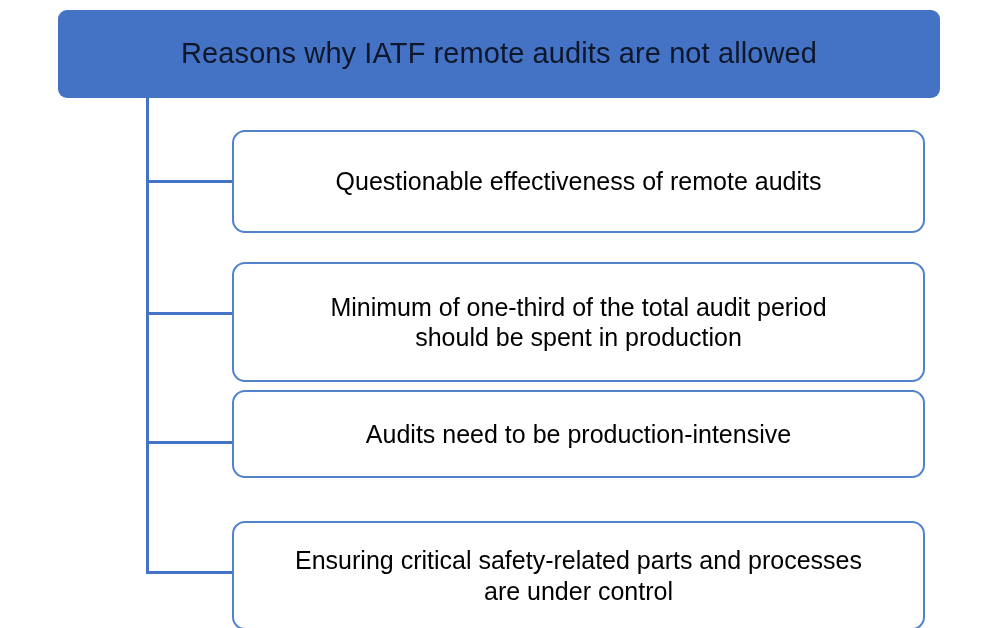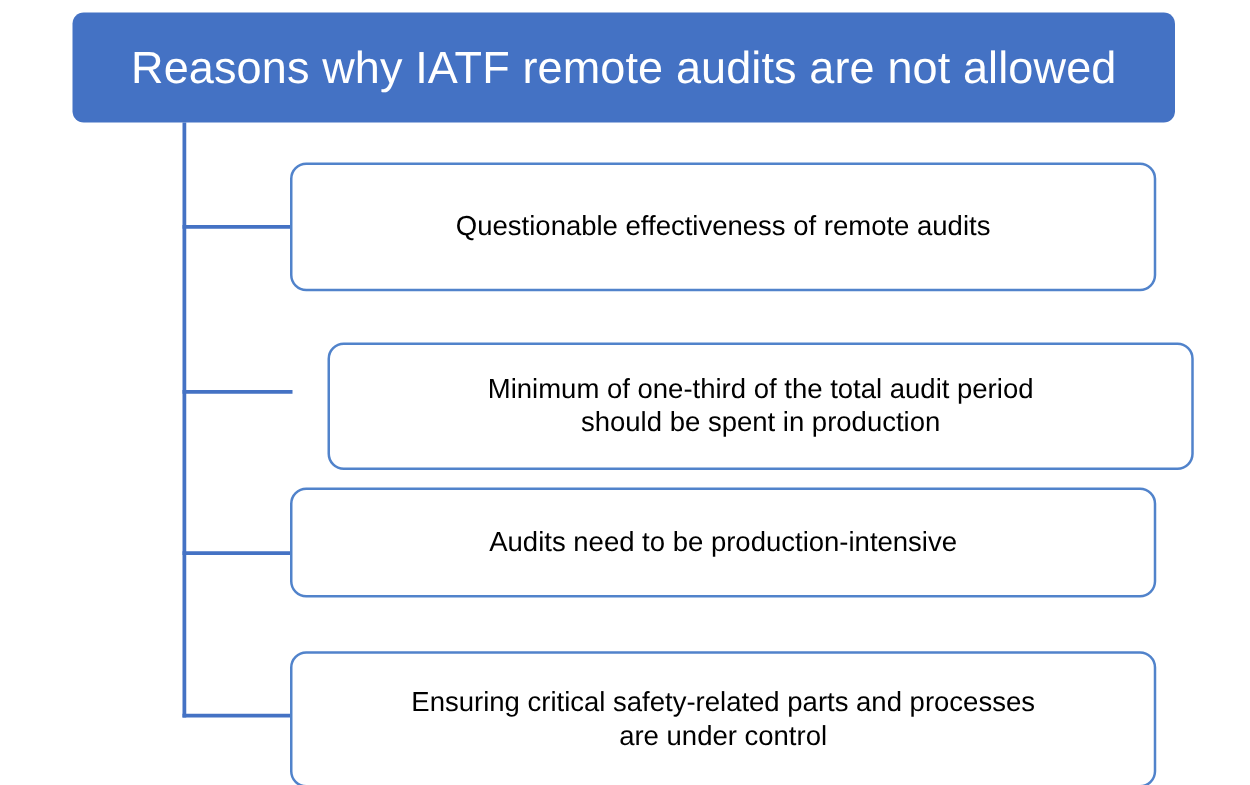--- a/index.html
+++ b/index.html
@@ -30,22 +30,22 @@
     height: 88px;
     background: #4472C4;
     border-radius: 9px;
     display: flex;
     align-items: center;
     justify-content: center;
     box-sizing: border-box;
     padding: 0 18px;
   }
   .header-title {
-    color: #ffffff;
-    font-size: 36px;
+    color: #0f172a;
+    font-size: 29px;
     font-weight: 400;
     line-height: 1.1;
     letter-spacing: 0.1px;
     text-align: right;
     white-space: nowrap;
   }
 
   
   .spine {
     position: absolute;
@@ -74,29 +74,29 @@
     border: 2px solid #5183CB;
     border-radius: 13px;
     box-sizing: border-box;
     display: flex;
     align-items: center;
     justify-content: center;
     padding: 4px 22px;
   }
   .leaf-label {
     color: #000000;
-    font-size: 22px;
+    font-size: 25px;
     font-weight: 400;
     line-height: 1.22;
     text-align: center;
     white-space: pre-line;
   }
 
   .leaf-1 { top: 130px; height: 103px; }
-  .leaf-2 { top: 274px; height: 102px; margin-left: 30px; }
+  .leaf-2 { top: 262px; height: 120px; }
   .leaf-3 { top: 390px; height: 88px; }
   .leaf-4 { top: 521px; height: 109px; }
 
   .conn-1 { top: 180px; }
   .conn-2 { top: 312px; }
   .conn-3 { top: 441px; }
   .conn-4 { top: 571px; }
 </style>
 </head>
 <body>

